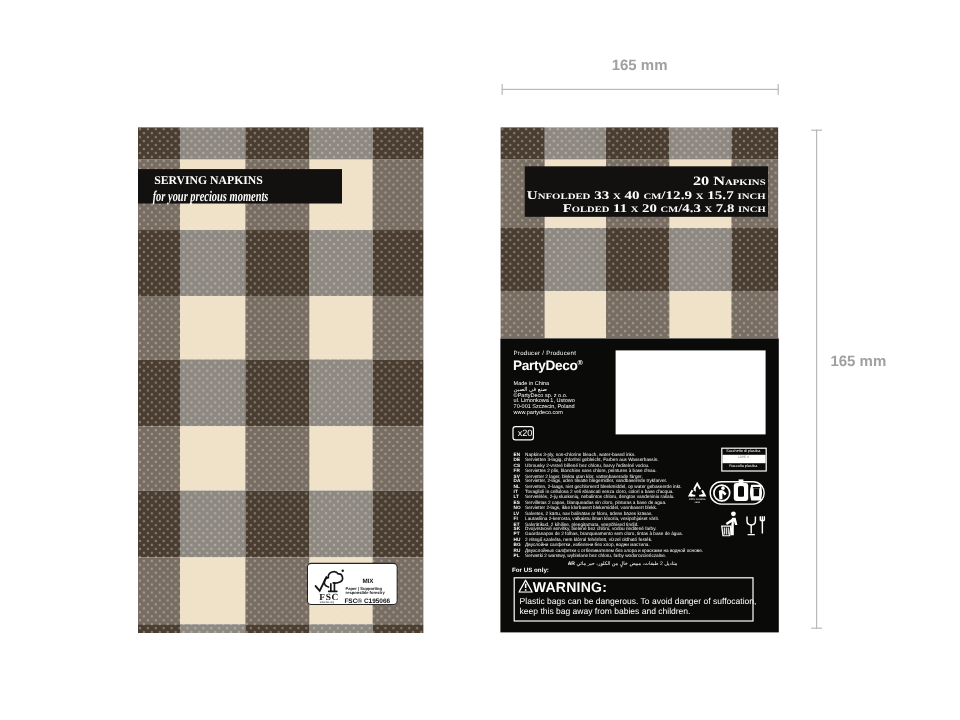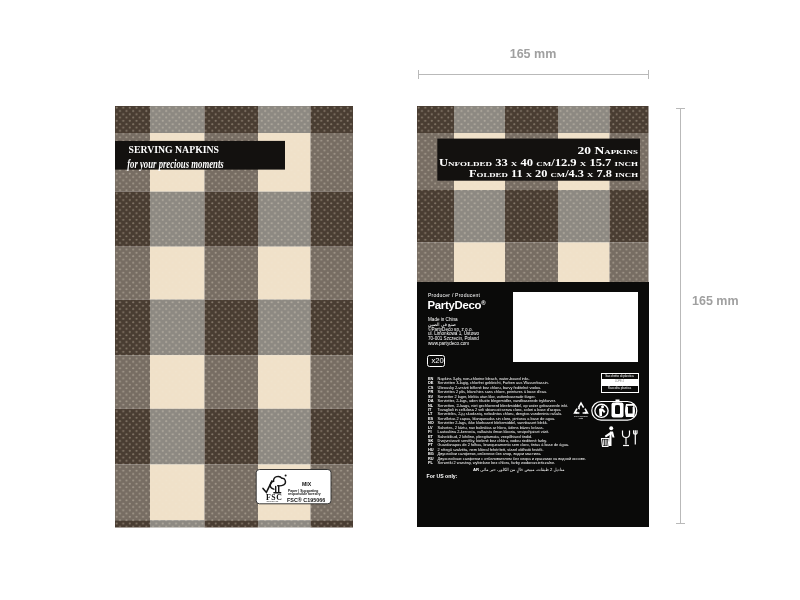--- a/index.html
+++ b/index.html
@@ -217,20 +217,29 @@
    <path d="M1.5 1.5 l0 3.5 q0 3.5 3.5 3.5 q3.5 0 3.5 -3.5 l0 -3.5"></path>
    <path d="M5 8.5 l0 7"></path>
    <path d="M2 16.5 l6 0"></path>
    <path d="M12.6 1.2 l0 3.6 m1.7 -3.6 l0 3.6 m1.7 -3.6 l0 3.6"></path>
    <path d="M12.6 4.8 l3.4 0 m-1.7 0 l0 10.7"></path>
   </g>
  </svg>
 
  <div class="abs" style="left:9.6px;top:190.8px;font-size:5.2px;font-weight:bold;">For US only:</div>
 
+ <div class="abs" style="left:10.5px;top:198.5px;width:198.5px;height:35px;border:1px solid #fff;">
+   <div class="abs" style="left:3.5px;top:1.5px;font-size:11.7px;font-weight:600;letter-spacing:0.2px;">
+     <svg width="12" height="11" viewBox="0 0 12 11" style="vertical-align:-1px">
+            <path d="M6 0.5 L11.6 10.5 L0.4 10.5 Z" fill="none" stroke="#fff" stroke-width="1.1"></path>
+            <rect x="5.4" y="3.4" width="1.3" height="3.6" fill="#fff"></rect>
+            <rect x="5.4" y="8" width="1.3" height="1.3" fill="#fff"></rect>
+          </svg>WARNING:</div>
+   <div class="abs" style="left:4.5px;top:15.5px;width:195px;font-size:7.1px;line-height:9px;letter-spacing:0px;white-space:nowrap;">Plastic bags can be dangerous. To avoid danger of suffocation,<br>keep this bag away from babies and children.</div>
+ </div>
 </div>
 
 <div class="abs" style="left:417.5px;top:74px;width:231px;height:1px;background:#b9b9b9;"></div>
 <div class="abs" style="left:417.5px;top:70px;width:1px;height:9px;background:#b9b9b9;"></div>
 <div class="abs" style="left:648px;top:70px;width:1px;height:9px;background:#b9b9b9;"></div>
 <div class="abs" style="left:417px;top:46.5px;width:232px;text-align:center;font-size:12.5px;font-weight:bold;color:#a0a0a0;">165 mm</div>
 
 <div class="abs" style="left:680px;top:108px;width:1px;height:416px;background:#b9b9b9;"></div>
 <div class="abs" style="left:676px;top:108px;width:9px;height:1px;background:#b9b9b9;"></div>
 <div class="abs" style="left:676px;top:523px;width:9px;height:1px;background:#b9b9b9;"></div>

